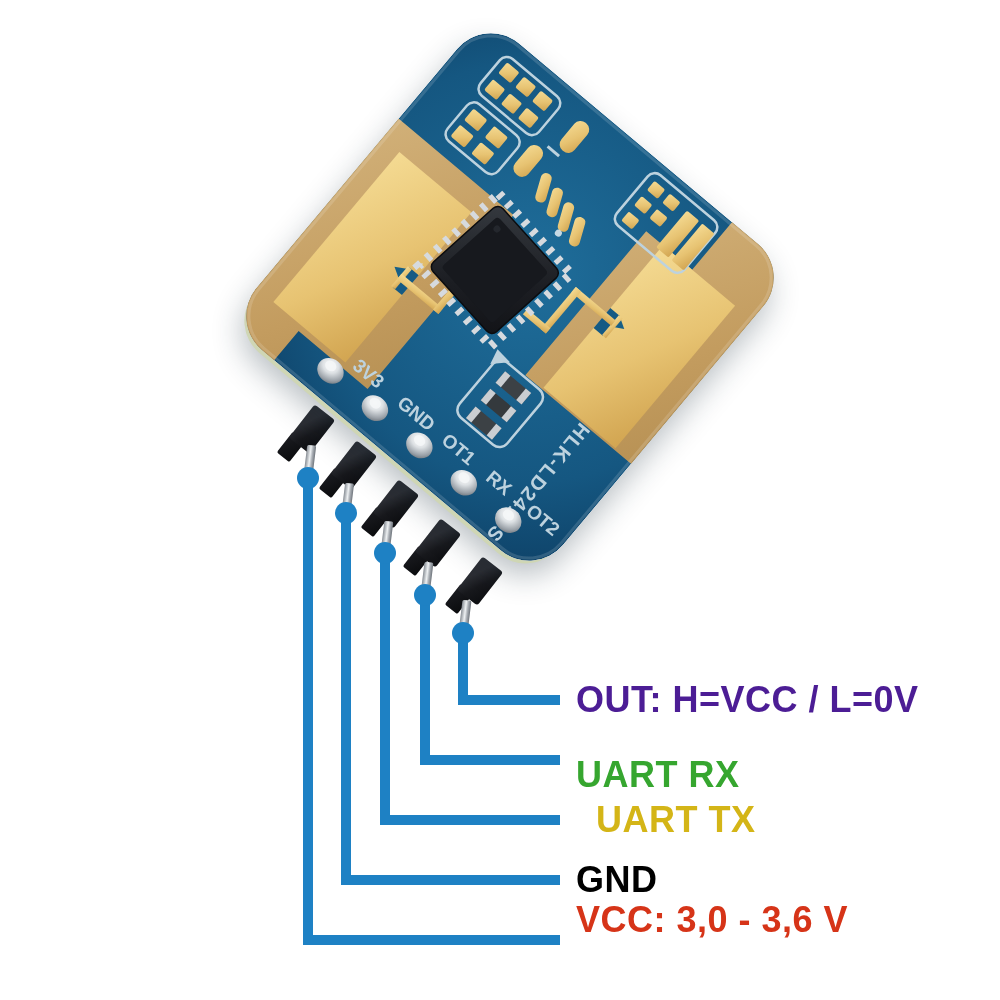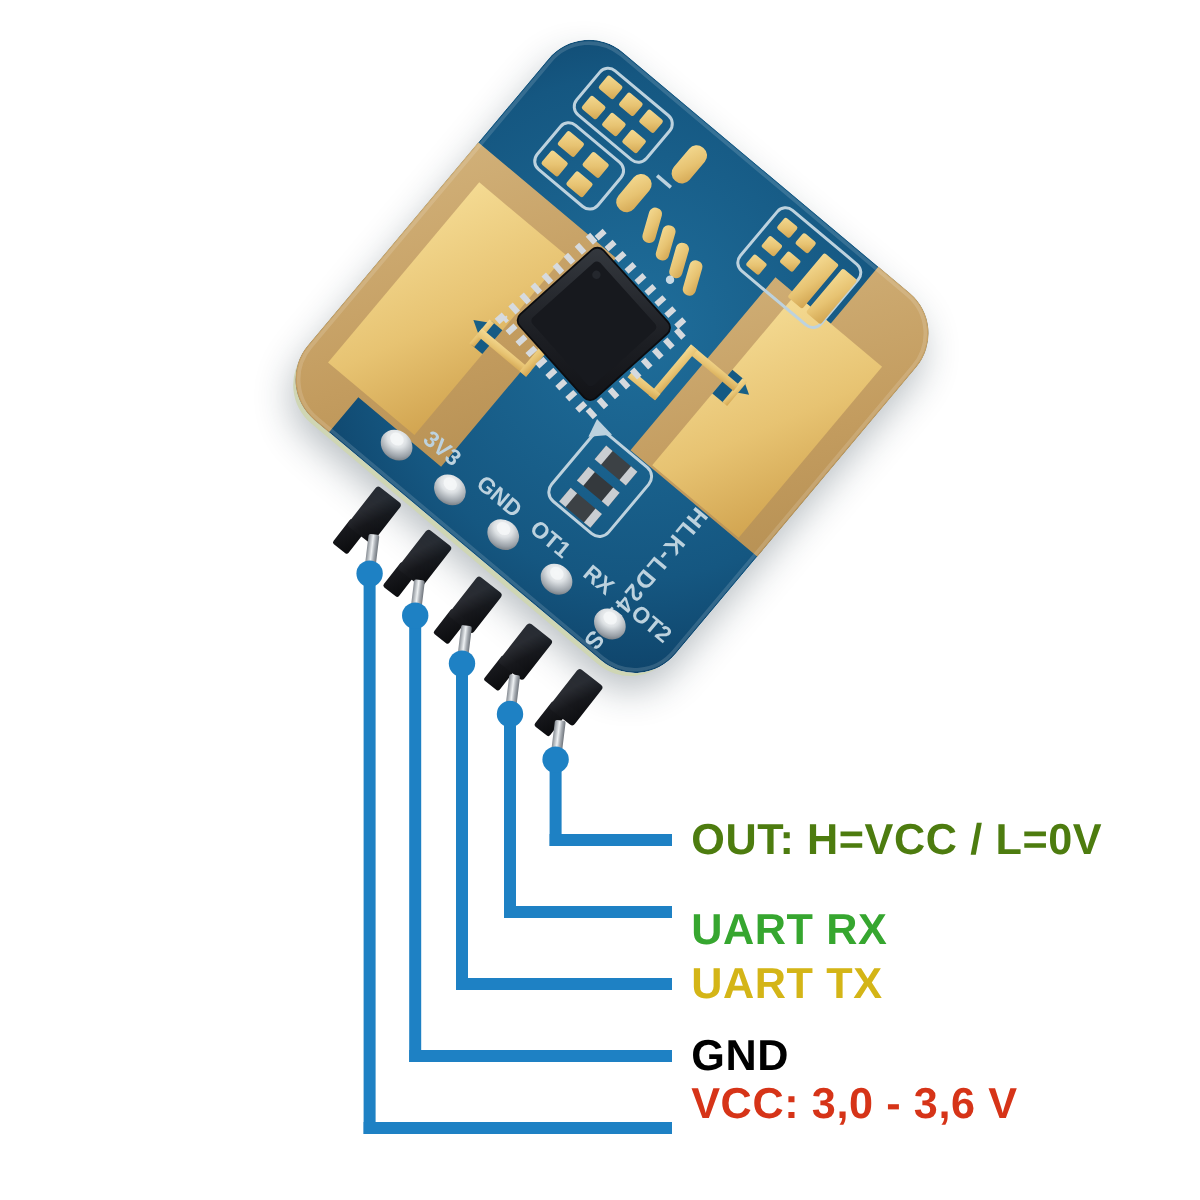--- a/index.html
+++ b/index.html
@@ -191,31 +191,31 @@
       <text x="298" y="356" font-size="19">RX</text>
       <text x="350" y="356" font-size="19">OT2</text>
 
       <rect x="2.5" y="2.5" width="395" height="395" rx="42" fill="none" stroke="rgba(255,255,255,.14)" stroke-width="3"></rect>
     </svg>
   </div>
 
   <div class="callout-seg" style="left:458px;top:633px;width:10px;height:72px;"></div>
   <div class="callout-seg" style="left:458px;top:695px;width:102px;height:10px;"></div>
   <div class="callout-dot" style="left:452px;top:622px;"></div>
-  <div class="callout-label" style="top: 678px; color: #4d7c0f;">OUT: H=VCC / L=0V</div>
+  <div class="callout-label" style="top: 678px; color: #4c1d95;">OUT: H=VCC / L=0V</div>
 
   <div class="callout-seg" style="left:420px;top:595px;width:10px;height:170px;"></div>
   <div class="callout-seg" style="left:420px;top:755px;width:140px;height:10px;"></div>
   <div class="callout-dot" style="left:414px;top:584px;"></div>
   <div class="callout-label" style="top: 738px; color: rgb(54, 166, 47); margin-top: 15px;">UART RX</div>
 
   <div class="callout-seg" style="left:380px;top:553px;width:10px;height:272px;"></div>
   <div class="callout-seg" style="left:380px;top:815px;width:180px;height:10px;"></div>
   <div class="callout-dot" style="left:374px;top:542px;"></div>
-  <div class="callout-label" style="top: 798px; color: rgb(212, 181, 23);">UART TX</div>
+  <div class="callout-label" style="top: 798px; color: rgb(212, 181, 23); margin-left: 20px;">UART TX</div>
 
   <div class="callout-seg" style="left:341px;top:513px;width:10px;height:372px;"></div>
   <div class="callout-seg" style="left:341px;top:875px;width:219px;height:10px;"></div>
   <div class="callout-dot" style="left:335px;top:502px;"></div>
   <div class="callout-label" style="top: 858px; color: rgb(0, 0, 0);">GND</div>
 
   <div class="callout-seg" style="left:303px;top:478px;width:10px;height:467px;"></div>
   <div class="callout-seg" style="left:303px;top:935px;width:257px;height:10px;"></div>
   <div class="callout-dot" style="left:297px;top:467px;"></div>
   <div class="callout-label" style="top: 898px; color: rgb(214, 52, 24);">VCC: 3,0 - 3,6 V</div>

